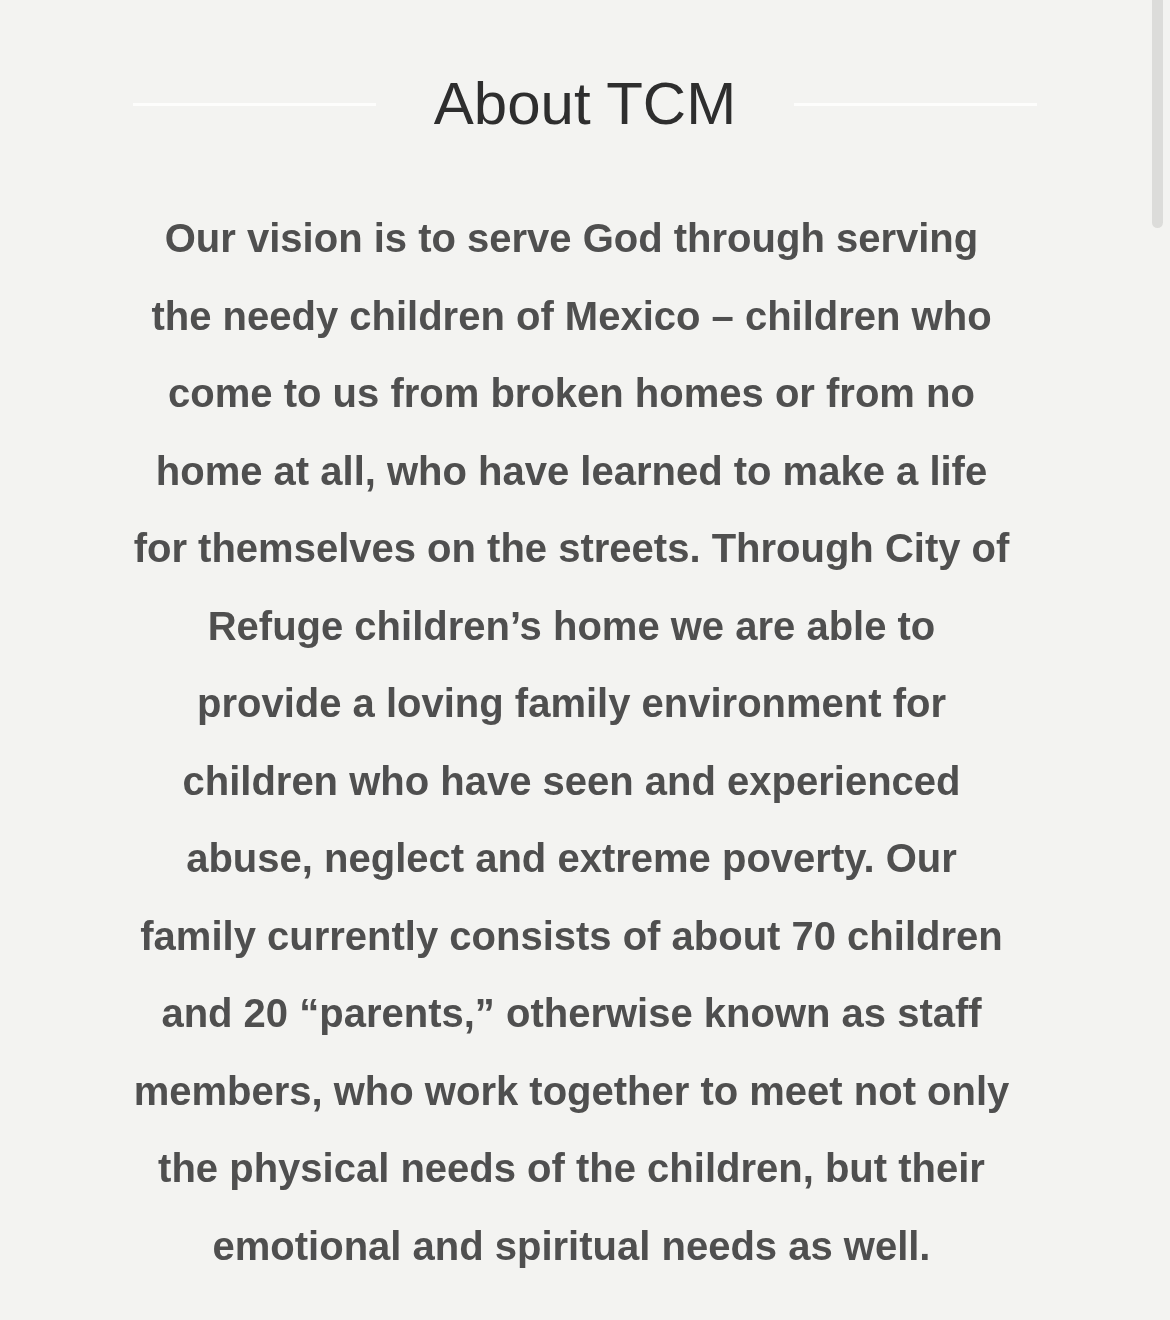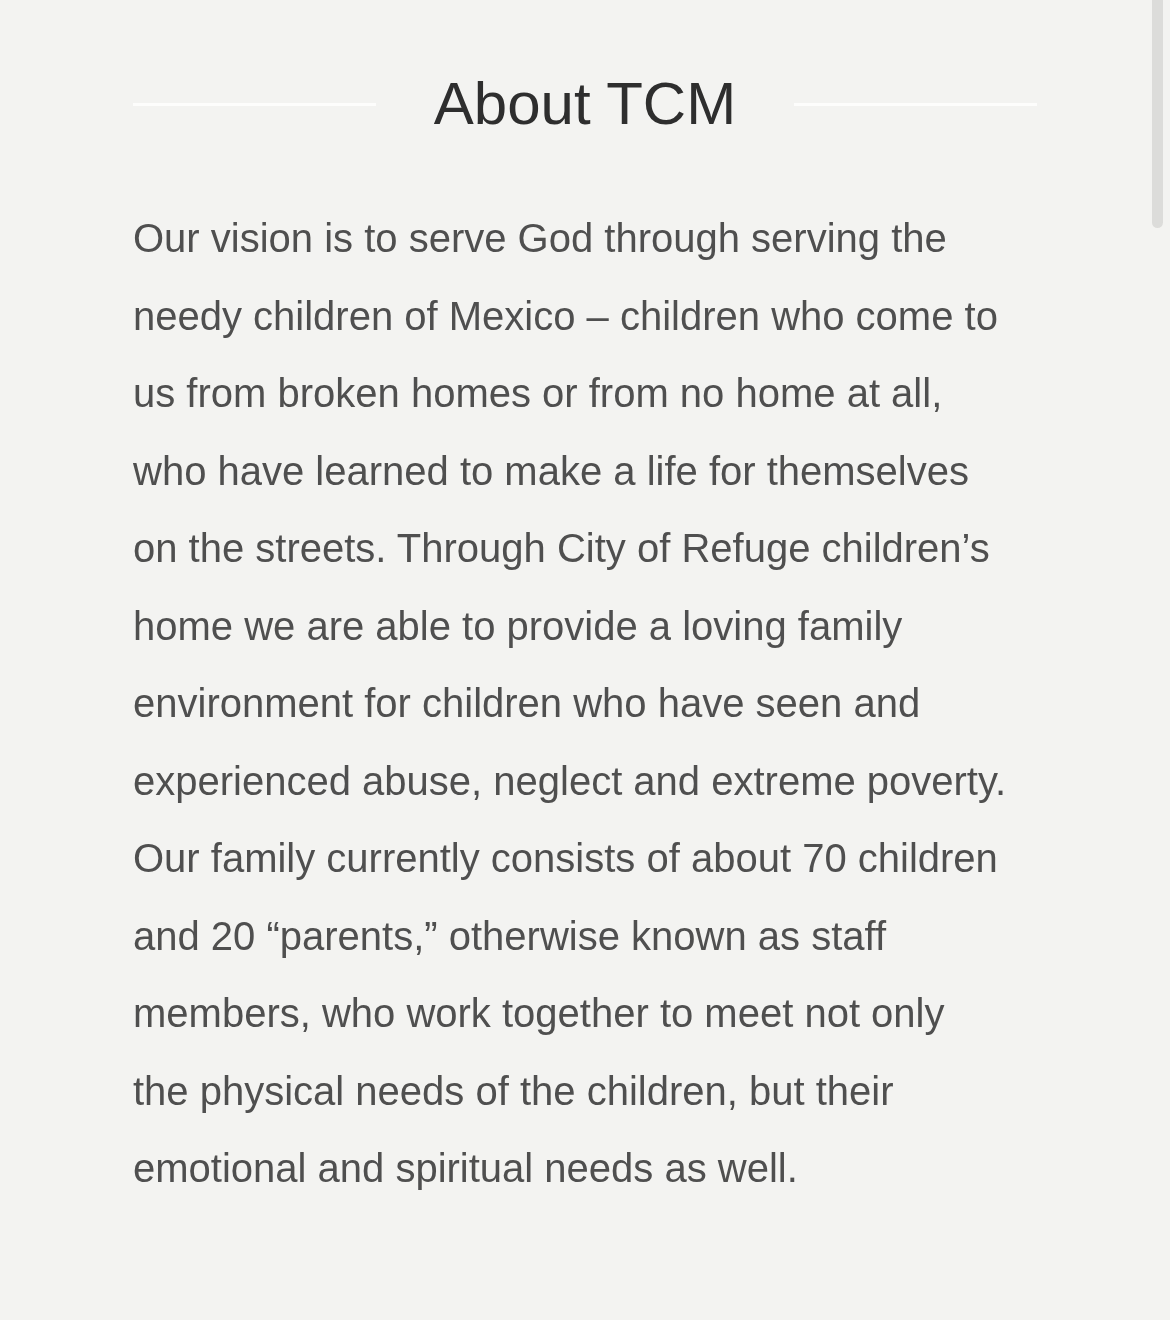--- a/index.html
+++ b/index.html
@@ -46,23 +46,23 @@
     line-height: 72px;
     color: var(--title);
     white-space: nowrap;
     text-align: center;
   }
   p.about-paragraph {
     margin-top: 60px;
     width: 877px;
     font-size: 40px;
     line-height: 77.5px;
-    font-weight: 400;
+    font-weight: 700;
     color: var(--body_text);
-    text-align: left;
+    text-align: center;
   }
   .scrollbar-thumb {
     position: absolute;
     top: -8px;
     right: 7px;
     width: 11px;
     height: 236px;
     border-radius: 6px;
     background: var(--scrollbar_thumb);
   }

